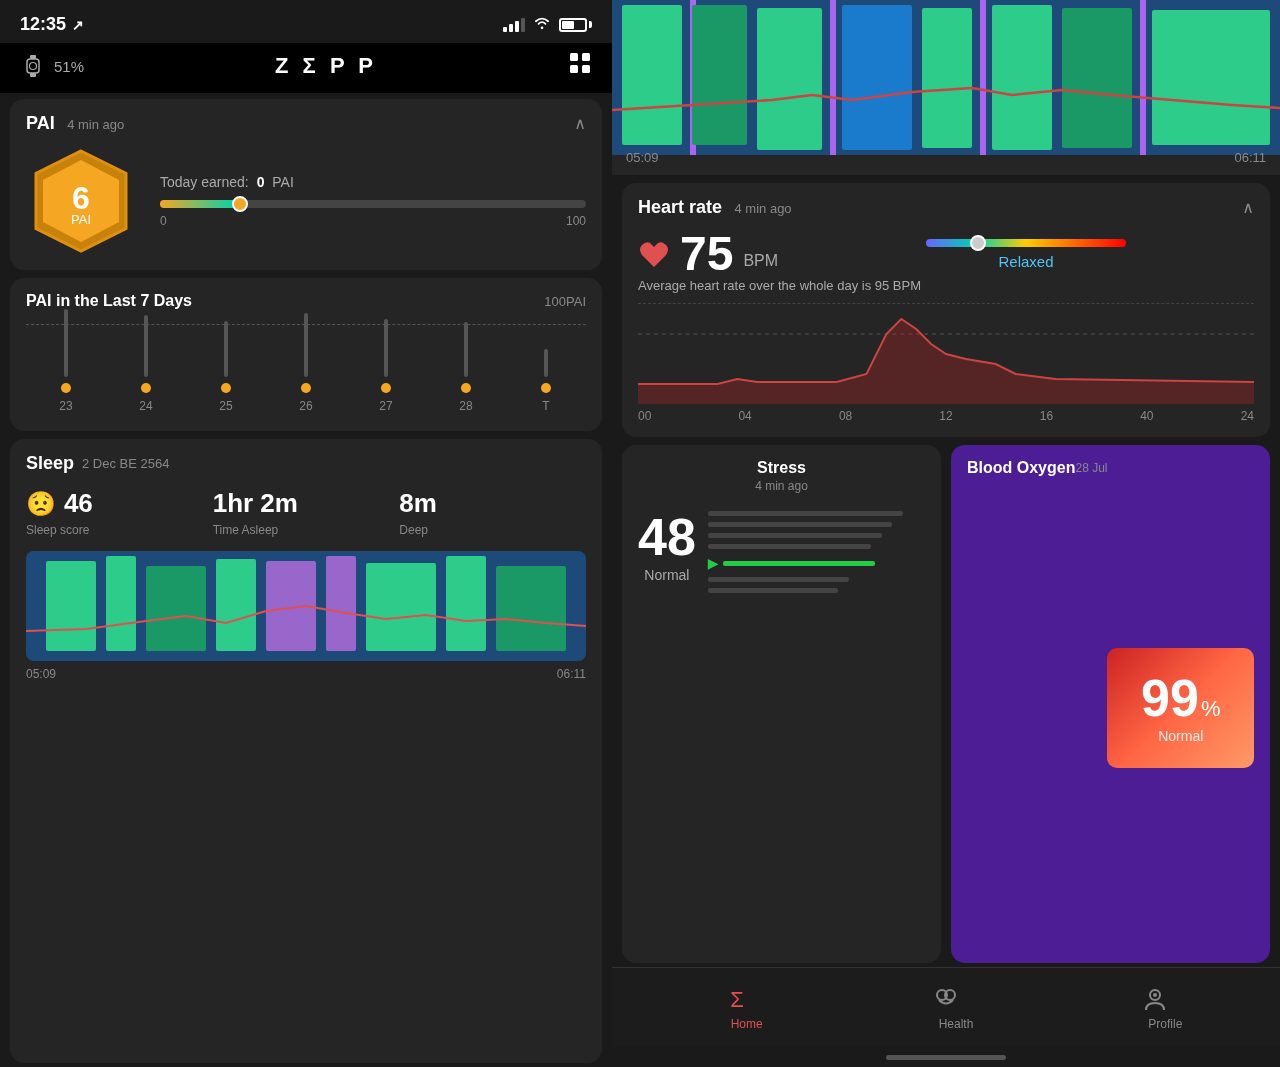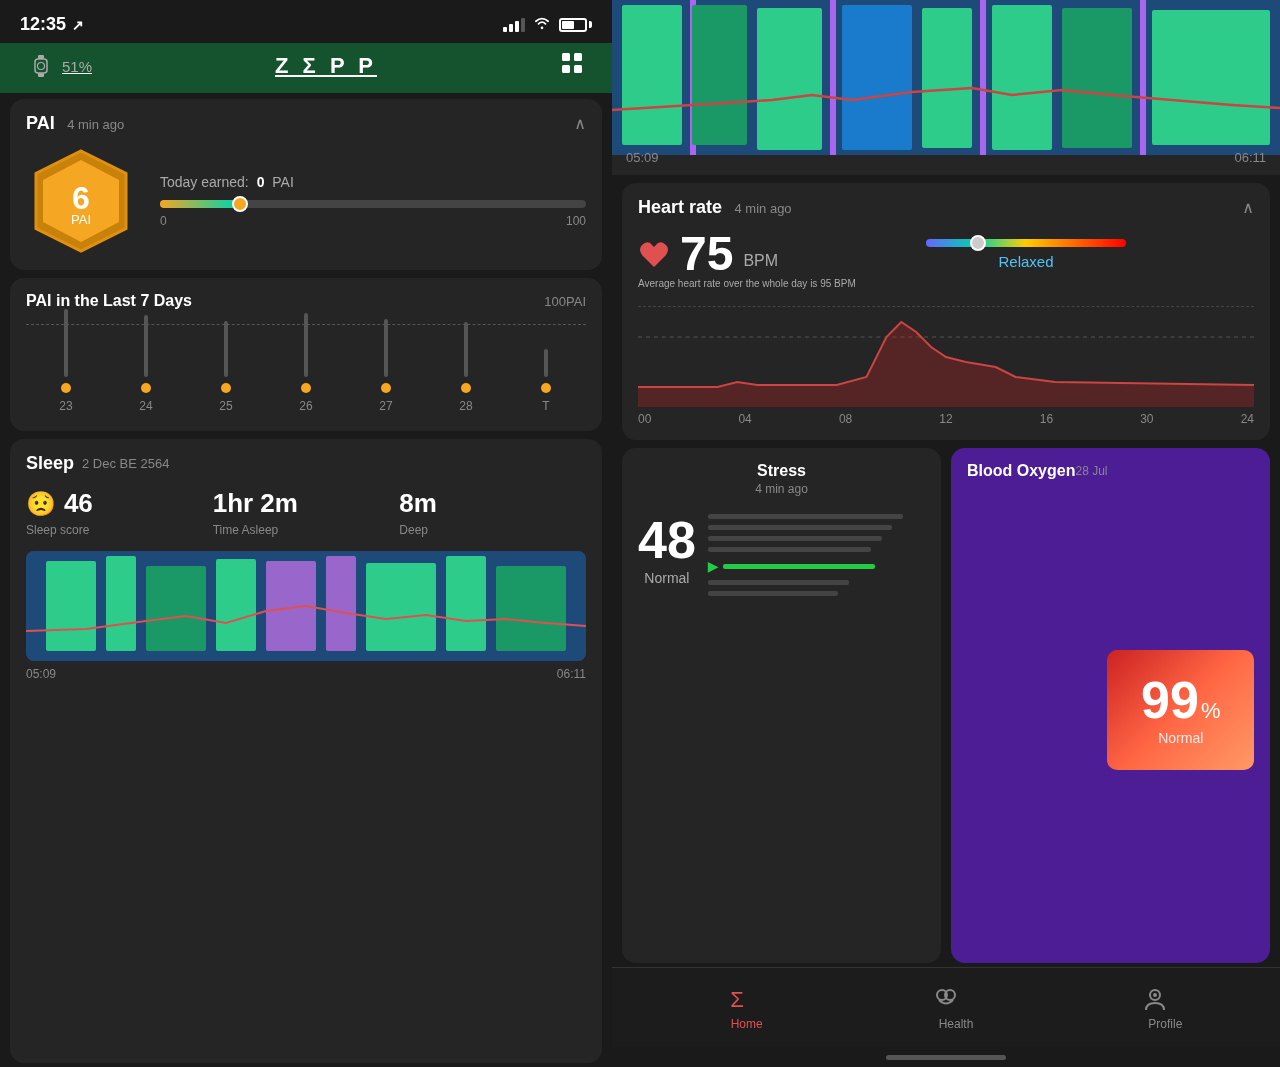--- a/index.html
+++ b/index.html
@@ -43,23 +43,22 @@
       display: flex;
       align-items: center;
       gap: 8px;
     }
 
     
     .app-header {
       display: flex;
       align-items: center;
       justify-content: space-between;
-      padding: 8px 28px 12px;
-      background: #14532d;
-      text-decoration: underline;
+      padding: 8px 20px 12px;
+      background: #000000;
     }
     .watch-badge {
       display: flex;
       align-items: center;
       gap: 8px;
       font-size: 15px;
       color: #aaa;
     }
     .watch-icon {
       width: 26px;
@@ -386,23 +385,23 @@
       height: 16px;
       border-radius: 50%;
       background: #ccc;
       border: 2px solid #fff;
     }
     .heart-status {
       font-size: 15px;
       color: #4fc3f7;
     }
     .heart-avg {
-      font-size: 10px;
+      font-size: 13px;
       color: #aaa;
-      margin-bottom: 17px;
+      margin-bottom: 10px;
     }
     
     .heart-chart {
       height: 100px;
       position: relative;
       border-top: 1px dashed #444;
     }
     .heart-chart-labels {
       display: flex;
       justify-content: space-between;
@@ -866,21 +865,21 @@
 
           <polyline points="0,80 80,80 100,75 120,78 200,78 230,70 250,30 265,15 280,25 295,40 310,50 330,55 360,60 380,70 420,75 620,78" stroke="#cc4444" stroke-width="2" fill="none"></polyline>
         </svg>
       </div>
       <div class="heart-chart-labels">
         <span>00</span>
         <span>04</span>
         <span>08</span>
         <span>12</span>
         <span>16</span>
-        <span>30</span>
+        <span>40</span>
         <span>24</span>
       </div>
     </div>
 
     <div class="bottom-row">
 
       <div class="stress-section">
         <div class="metric-title">Stress</div>
         <div class="metric-subtitle">4 min ago</div>
         <div style="display:flex; align-items:flex-start; gap:12px; margin-top:10px;">

